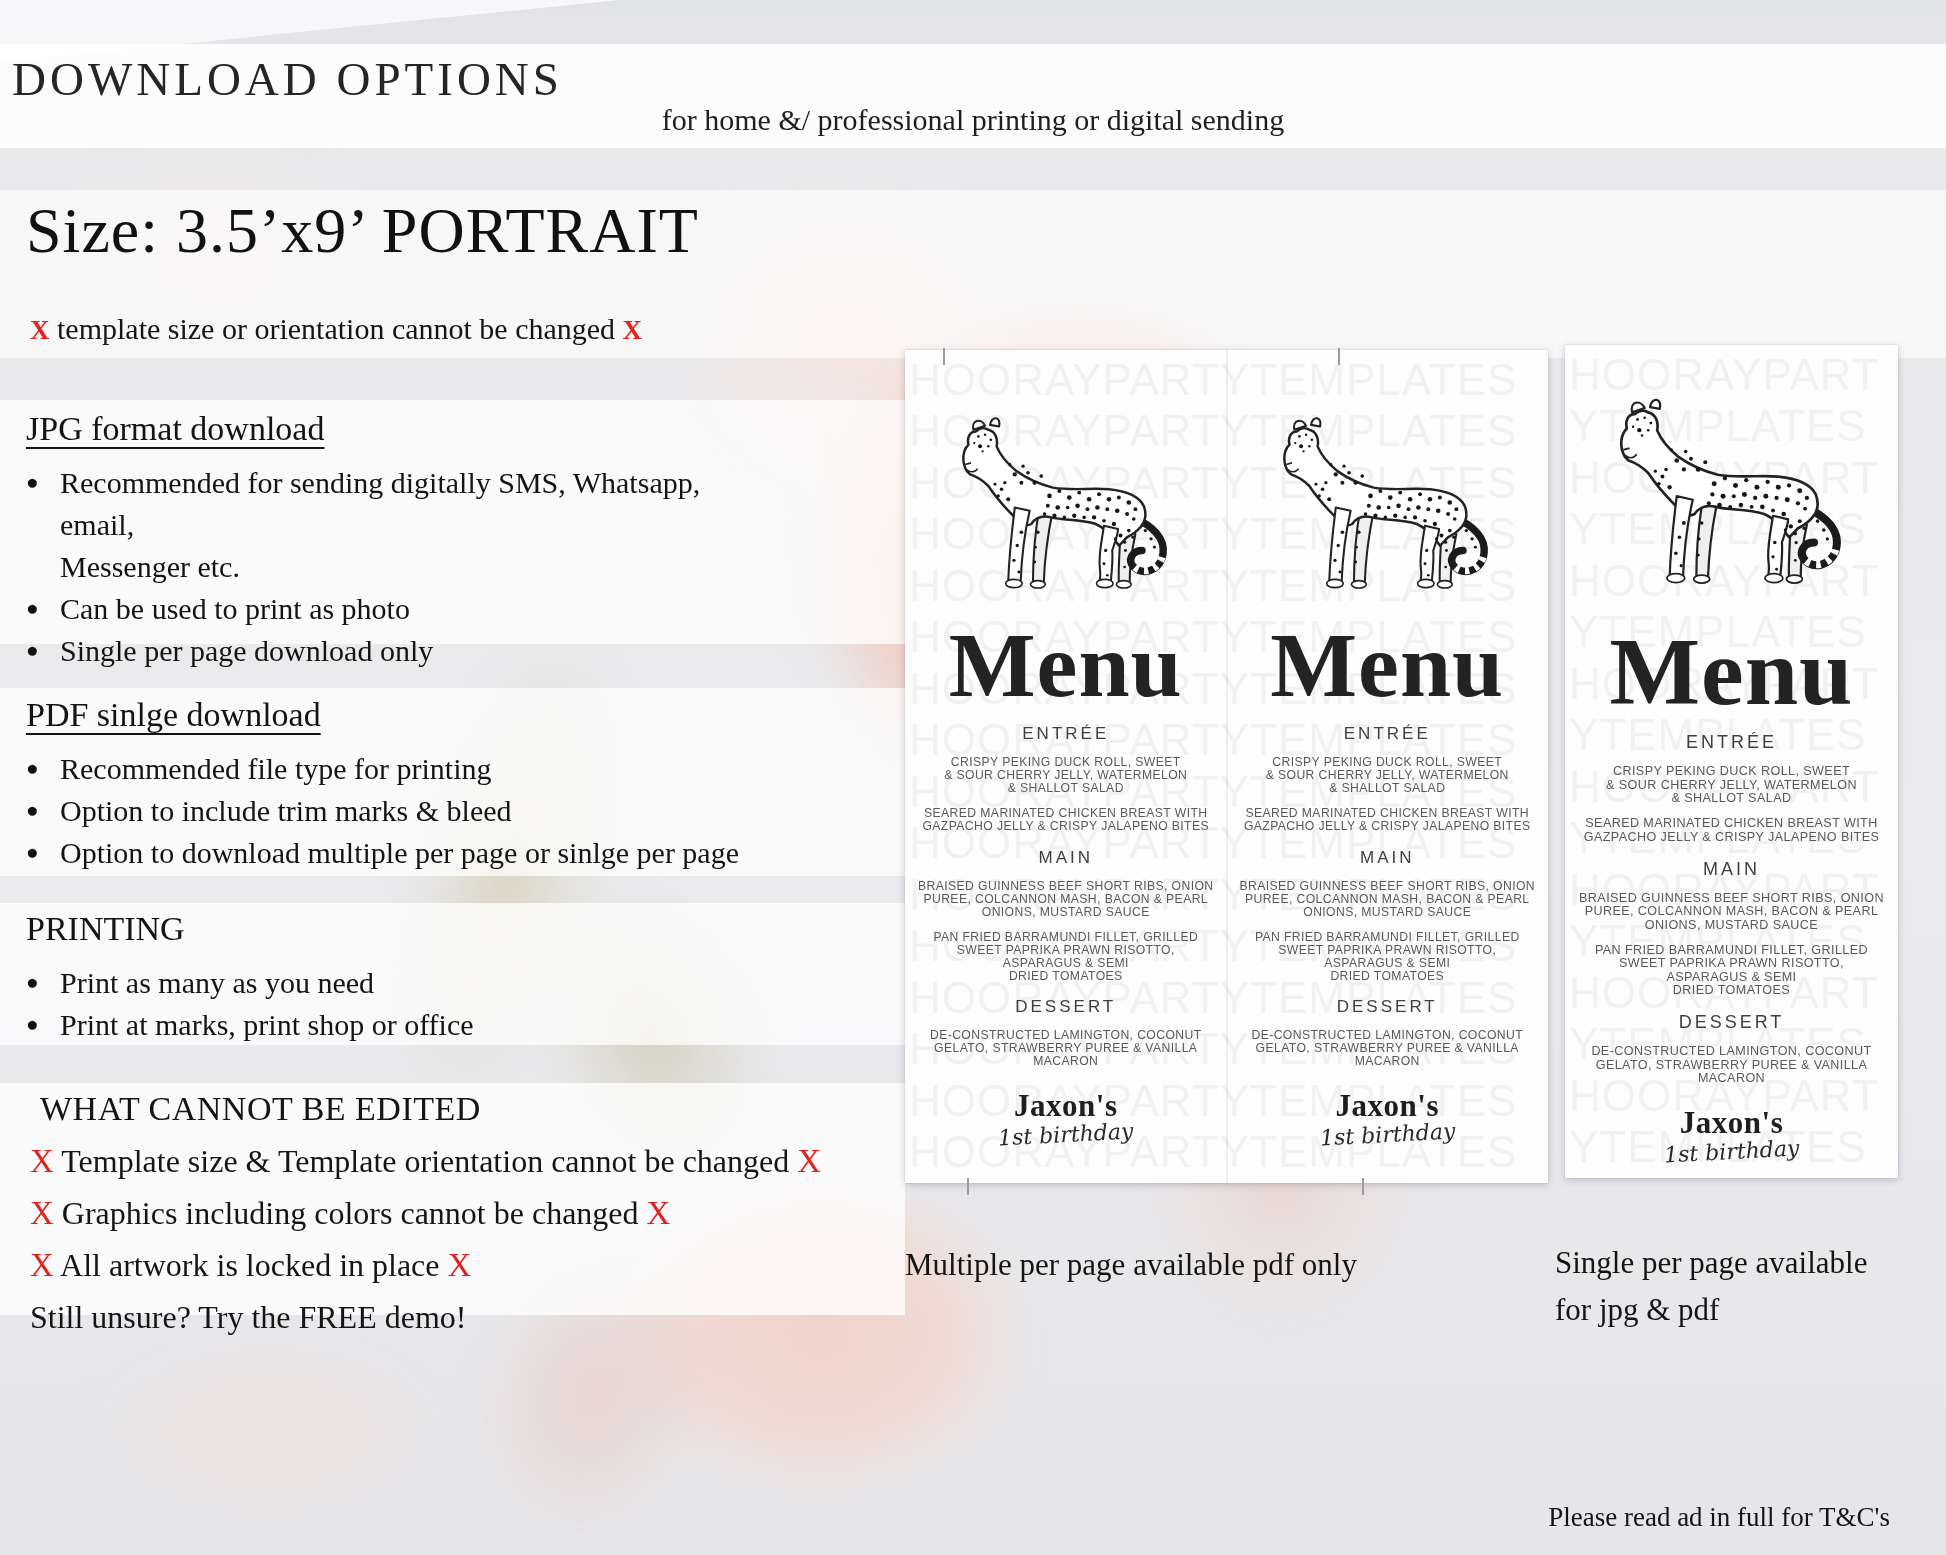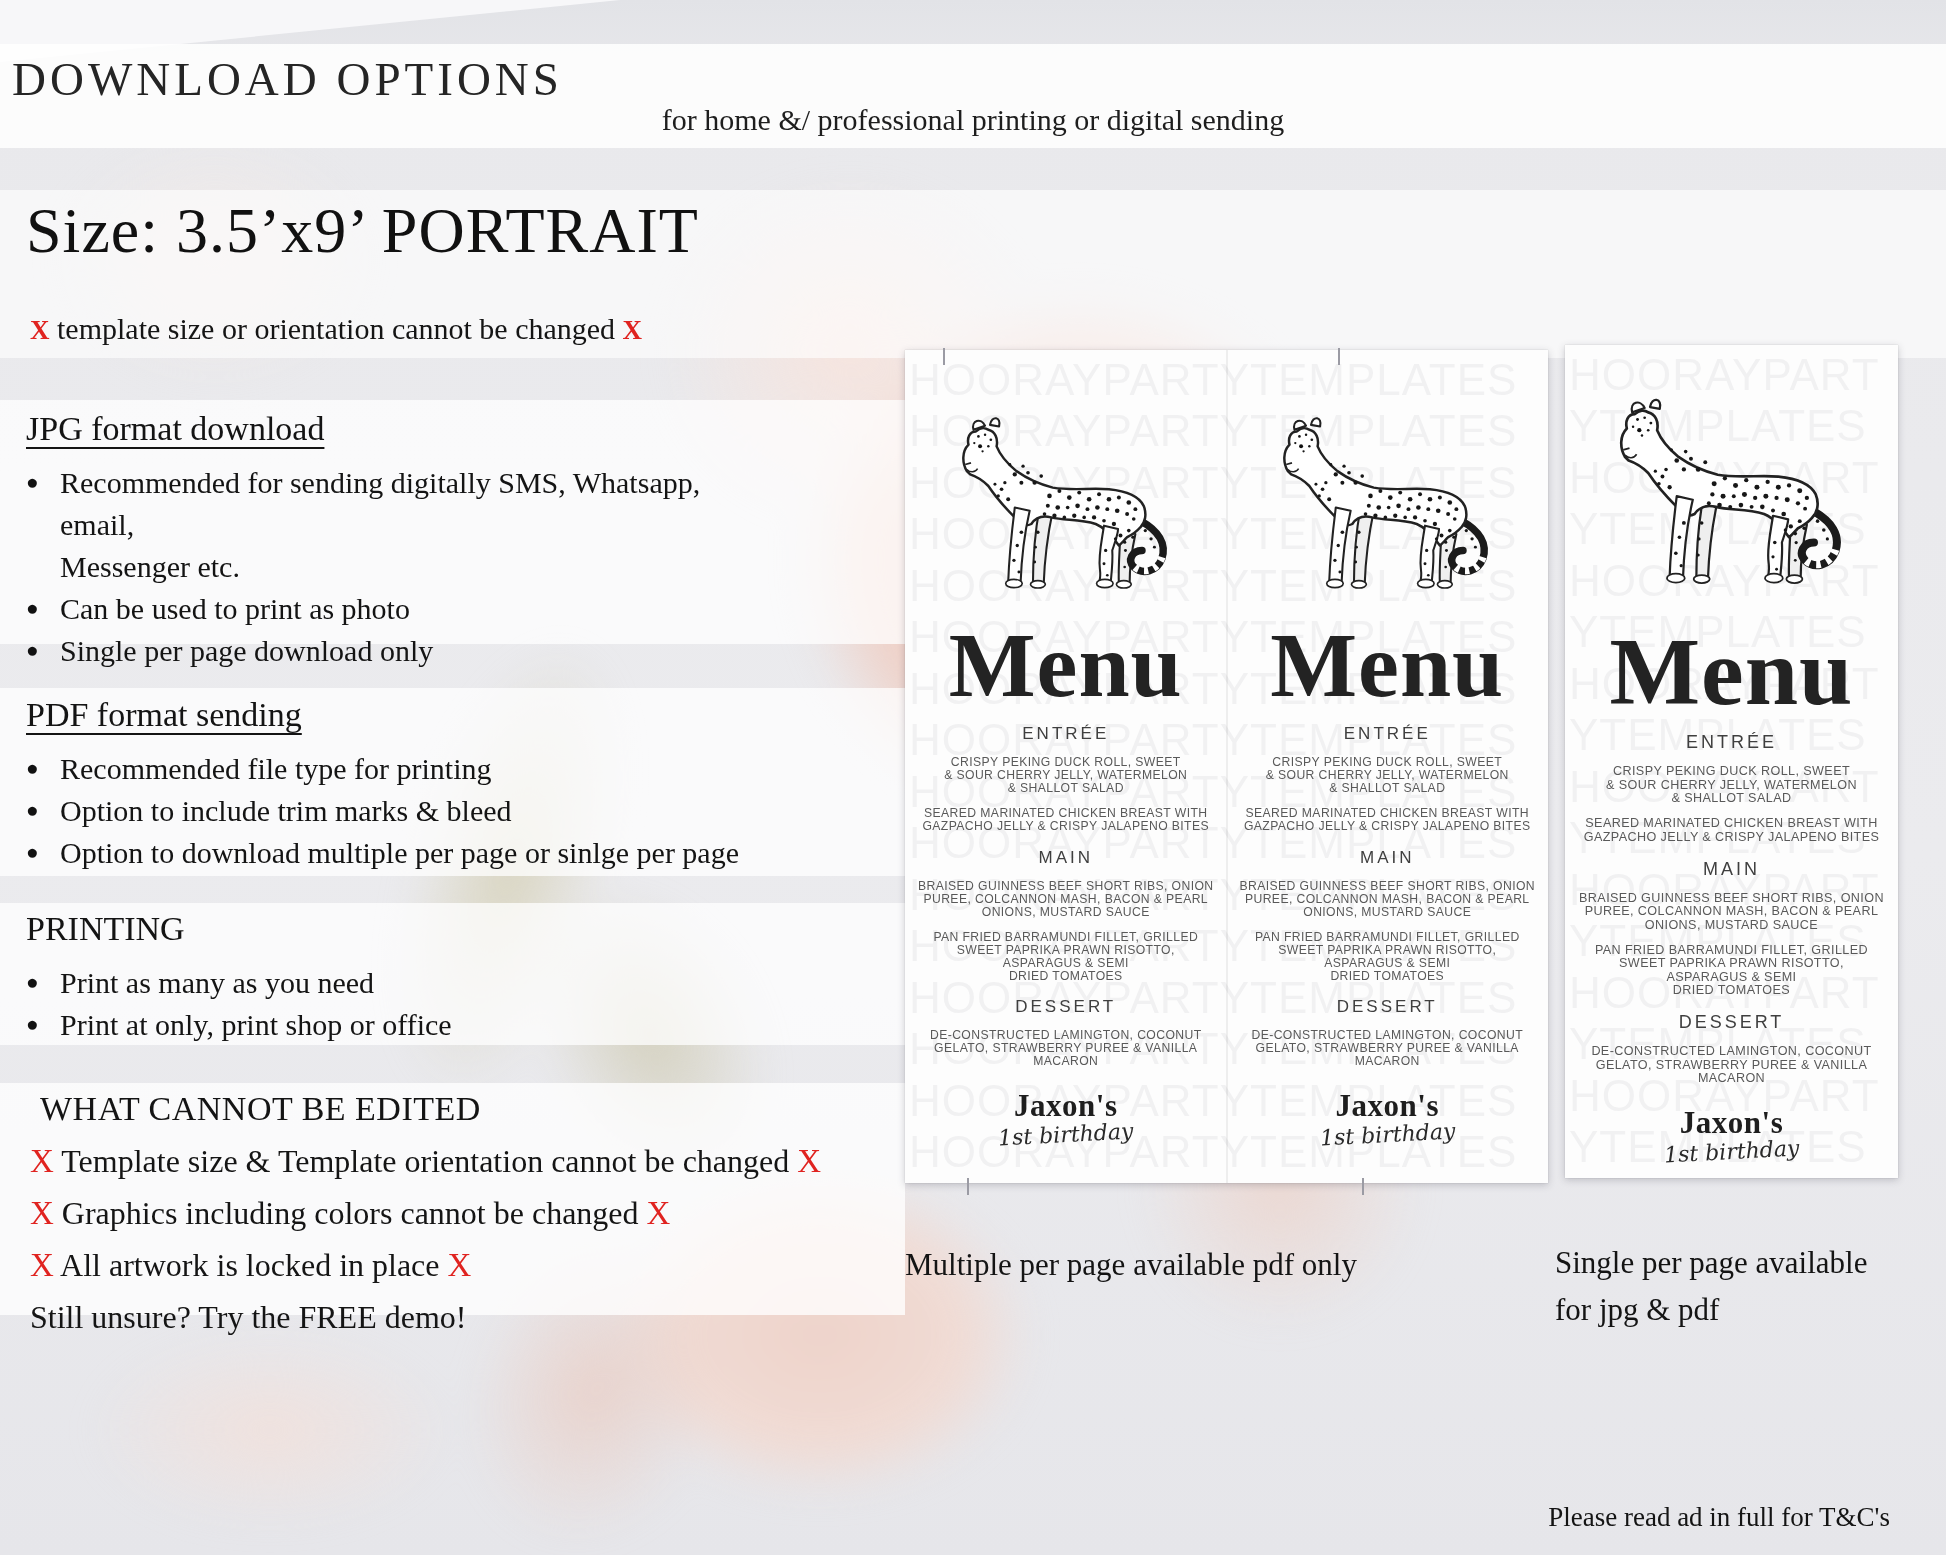--- a/index.html
+++ b/index.html
@@ -131,21 +131,21 @@
         <span class="bullet-text">Can be used to print as photo</span>
       </div>
       <div class="bullet-row">
         <span class="bullet-dot"></span>
         <span class="bullet-text">Single per page download only</span>
       </div>
     </div>
   </div>
 
   <div class="pdf-sec">
-    <div class="sec-heading underlined">PDF format sending</div>
+    <div class="sec-heading underlined">PDF sinlge download</div>
     <div class="bullets">
       <div class="bullet-row">
         <span class="bullet-dot"></span>
         <span class="bullet-text">Recommended file type for printing</span>
       </div>
       <div class="bullet-row">
         <span class="bullet-dot"></span>
         <span class="bullet-text">Option to include trim marks &amp; bleed</span>
       </div>
       <div class="bullet-row">
@@ -157,21 +157,21 @@
 
   <div class="printing-sec">
     <div class="sec-heading">PRINTING</div>
     <div class="bullets">
       <div class="bullet-row">
         <span class="bullet-dot"></span>
         <span class="bullet-text">Print as many as you need</span>
       </div>
       <div class="bullet-row">
         <span class="bullet-dot"></span>
-        <span class="bullet-text">Print at only, print shop or office</span>
+        <span class="bullet-text">Print at marks, print shop or office</span>
       </div>
     </div>
   </div>
 
   <div class="cannot-sec">
     <div class="cannot-heading">WHAT CANNOT BE EDITED</div>
     <div class="cannot-line">
       <span class="x-red">X</span>
       <span>Template size &amp; Template orientation cannot be changed</span>
       <span class="x-red">X</span>

